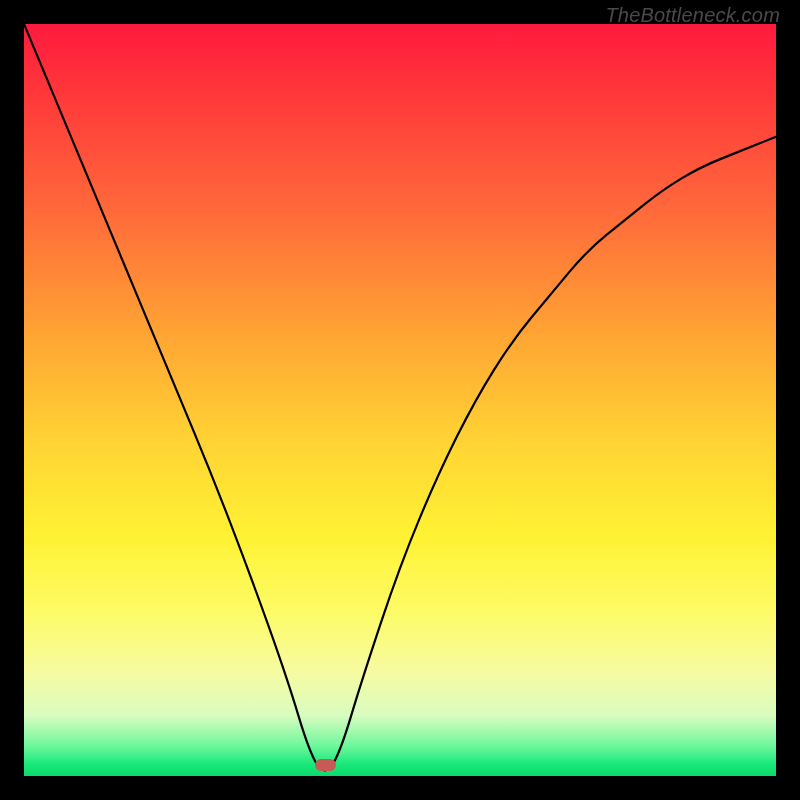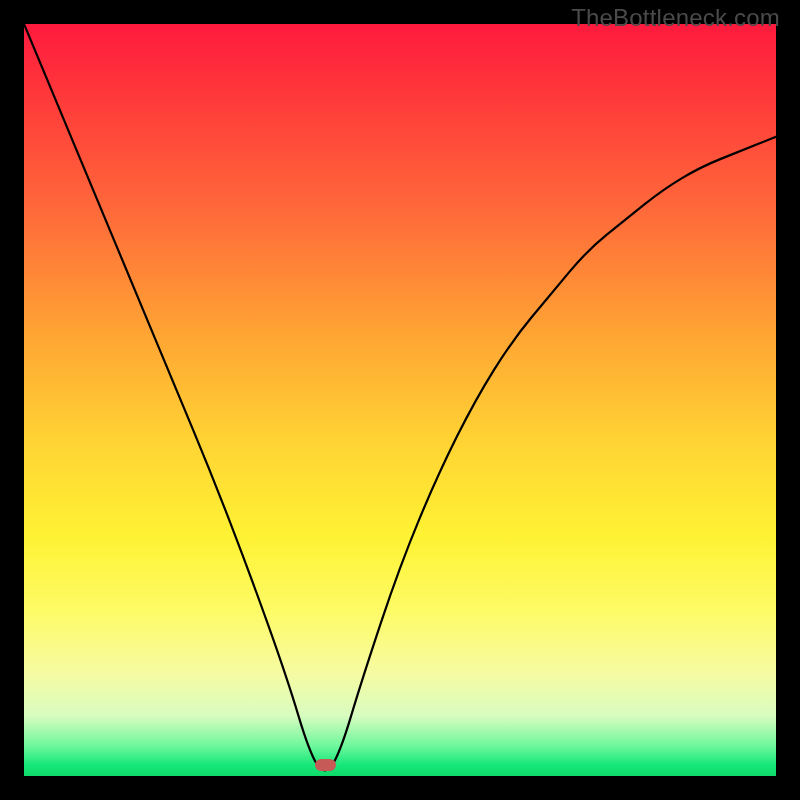--- a/index.html
+++ b/index.html
@@ -23,23 +23,24 @@
       #6ef79c 96%,
       #17e87a 98.5%,
       #0dd968 100%
     );
   }
   .attr {
     position: absolute;
     top: 4px;
     right: 20px;
     color: #4a4a4a;
-    font-size: 24px;
+    font-size: 20px;
     font-weight: 500;
     letter-spacing: 0.2px;
+    font-style: italic;
   }
   .curve {
     position: absolute;
     top: 24px;
     left: 24px;
     width: 752px;
     height: 752px;
     pointer-events: none;
   }
   .marker {

